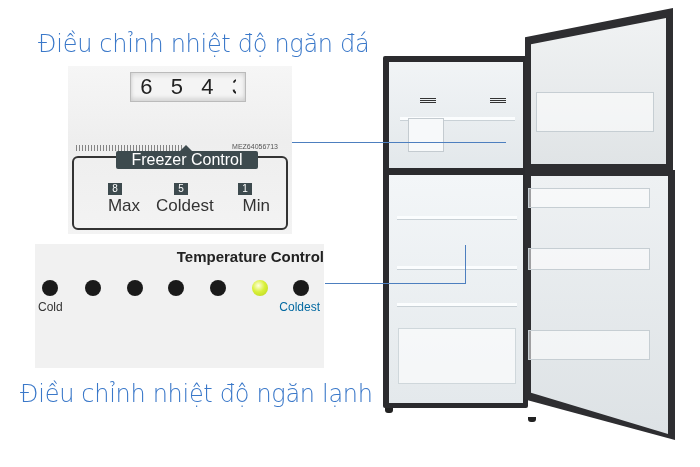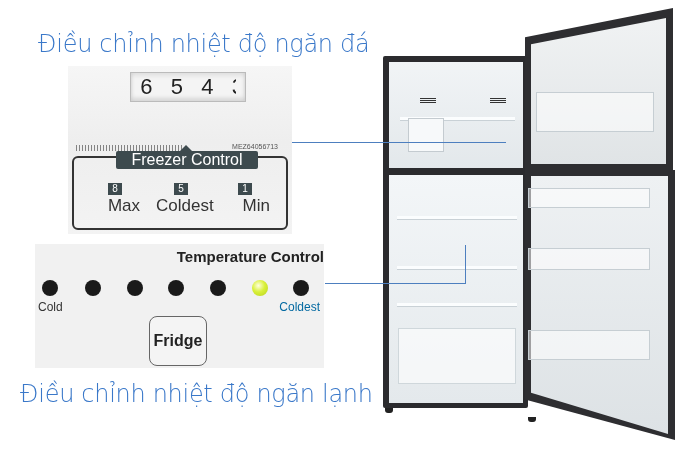--- a/index.html
+++ b/index.html
@@ -89,21 +89,20 @@
     <div class="dot" style="left:0px"></div>
     <div class="dot" style="left:43px"></div>
     <div class="dot" style="left:85px"></div>
     <div class="dot" style="left:126px"></div>
     <div class="dot" style="left:168px"></div>
     <div class="dot on" style="left:210px"></div>
     <div class="dot" style="left:251px"></div>
   </div>
   <div class="tp-cold">Cold</div>
   <div class="tp-coldest">Coldest</div>
-  <div class="fridge-btn">Fridge</div>
 </div>
 
 <div id="h-fridge" class="heading">Điều chỉnh nhiệt độ ngăn lạnh</div>
 
 <div class="fridge-body"></div>
 <div class="freezer-cav"></div>
 <div class="vent" style="left:420px;top:98px"></div>
 <div class="vent" style="left:490px;top:98px"></div>
 <div class="shelf" style="left:400px;top:117px;width:115px"></div>
 <div class="ice"></div>

